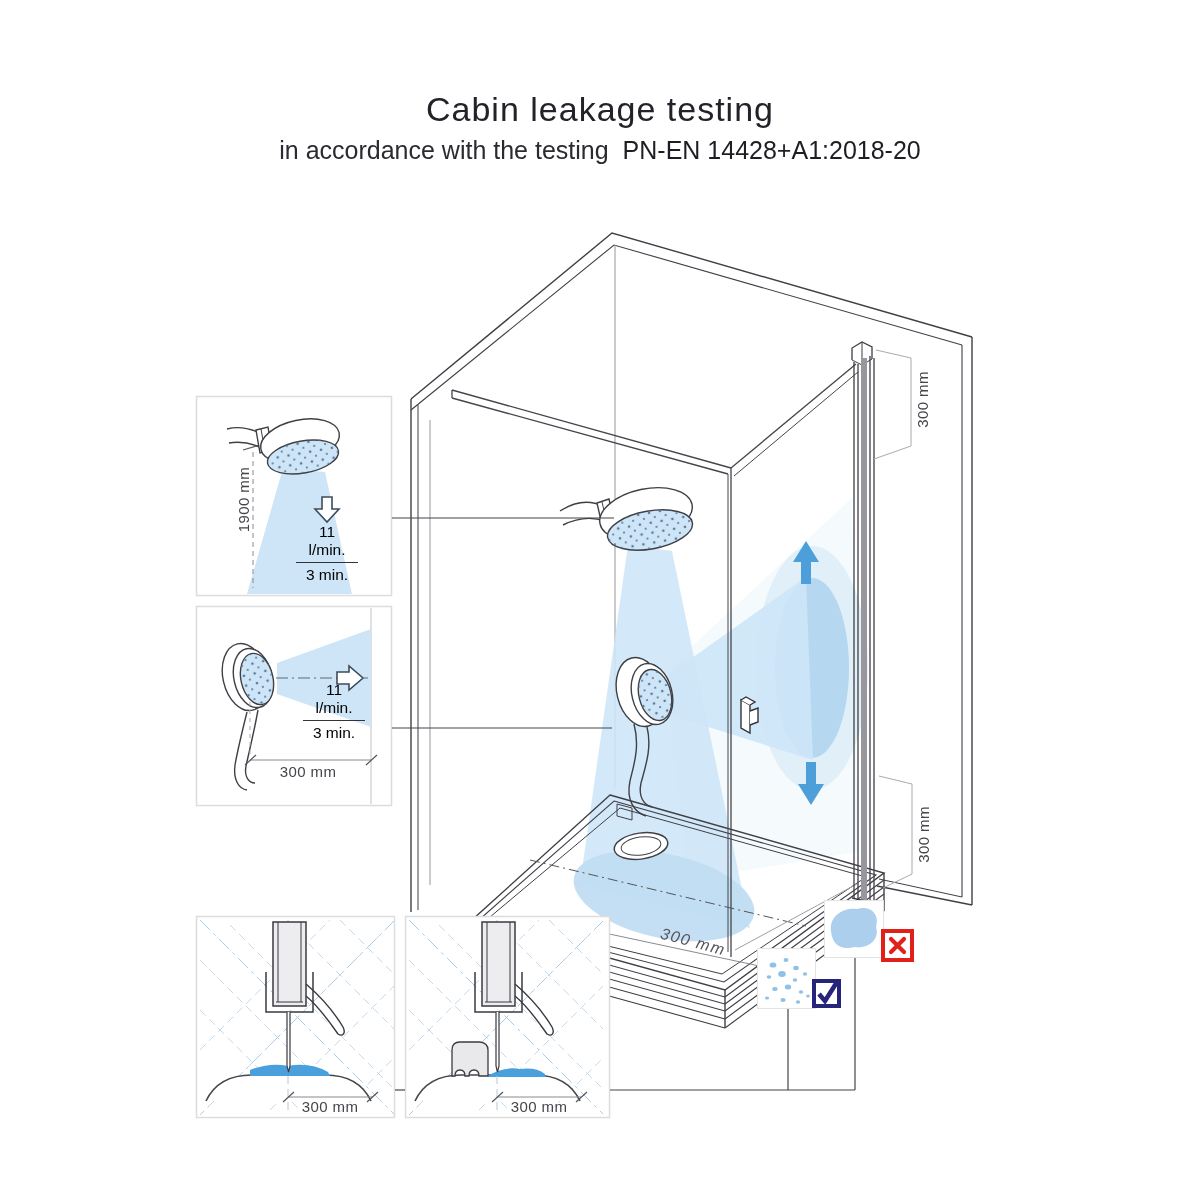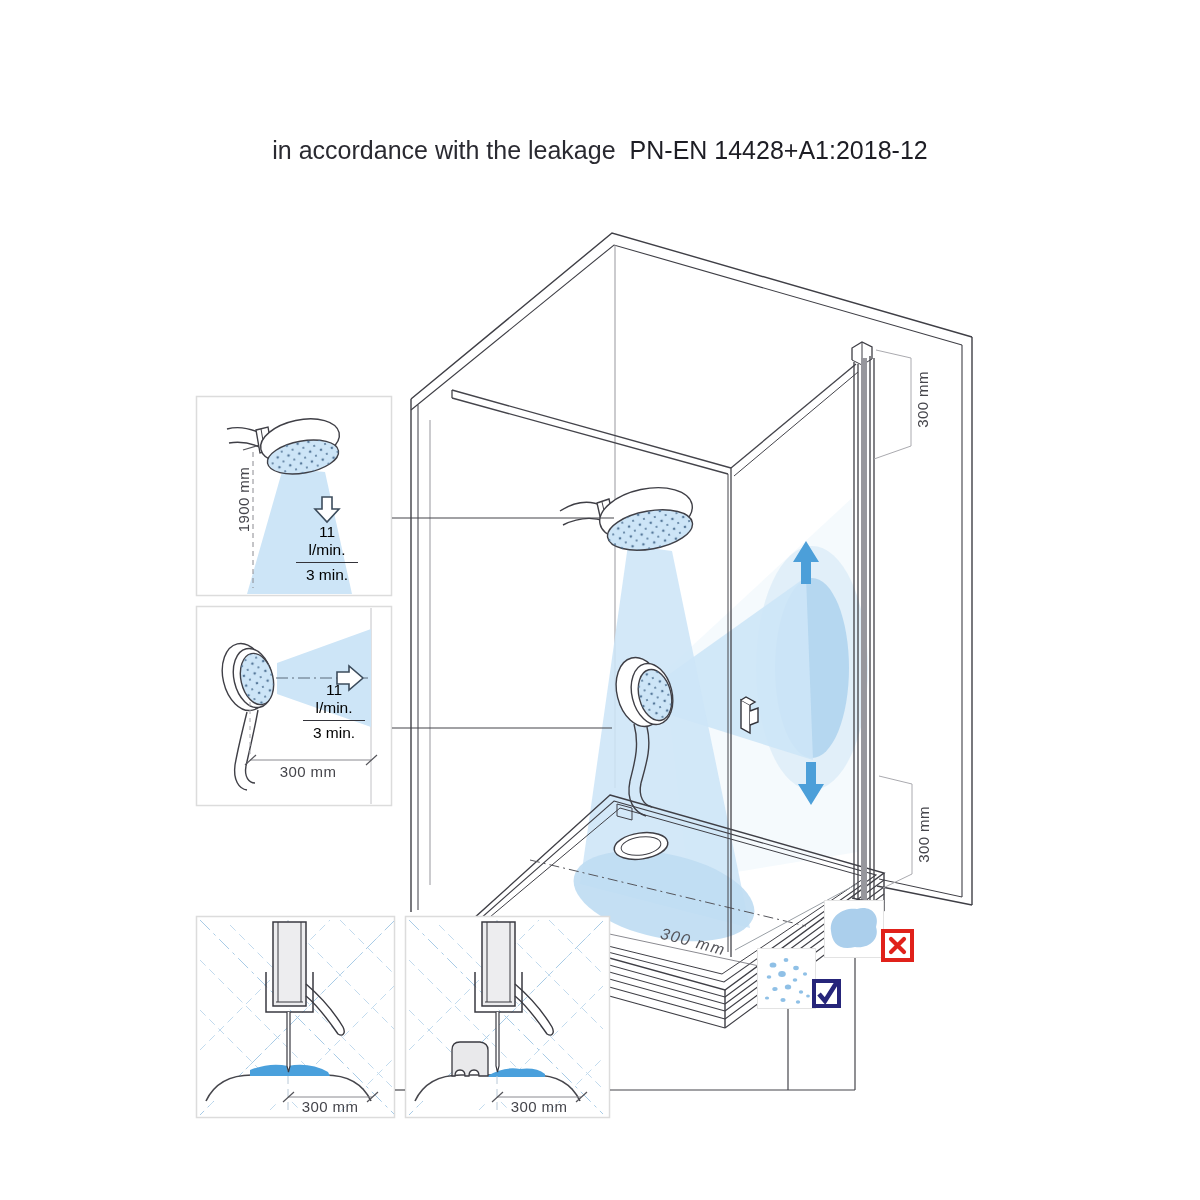--- a/index.html
+++ b/index.html
@@ -226,22 +226,23 @@
   <g stroke="#45454b" stroke-width="1.2" fill="none">
     <path d="M392,518 H614"></path>
     <path d="M392,728 H612"></path>
     <path d="M395,1090 H405"></path>
     <path d="M610,1090 H855"></path>
     <path d="M788,1007 V1090"></path>
     <path d="M855,958 V1090"></path>
   </g>
 </svg>
 
+<div class="title">Cabin leakage testing</div>
 <div class="subtitle">
-  <span>in accordance with the leakage</span><span class="std">PN-EN 14428+A1:2018-12</span>
+  <span>in accordance with the testing</span><span class="std">PN-EN 14428+A1:2018-20</span>
 </div>
 
 <div class="dim rot" style="left:193px;top:492px;">1900 mm</div>
 
 <div class="frac" style="left:296px;top:523px;">
   <div class="num">11 l/min.</div>
   <div class="den">3 min.</div>
 </div>
 
 <div class="frac" style="left:303px;top:681px;">

